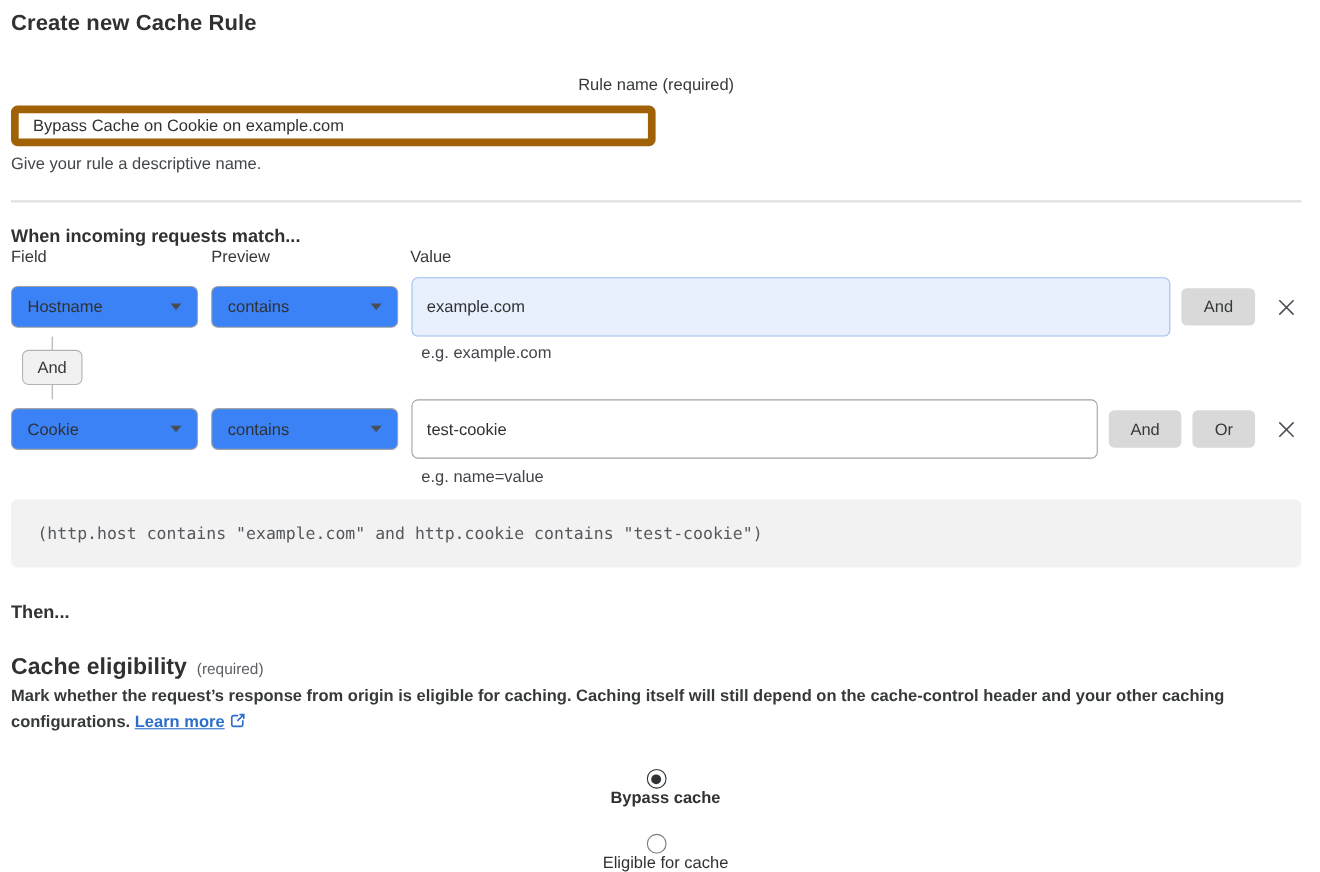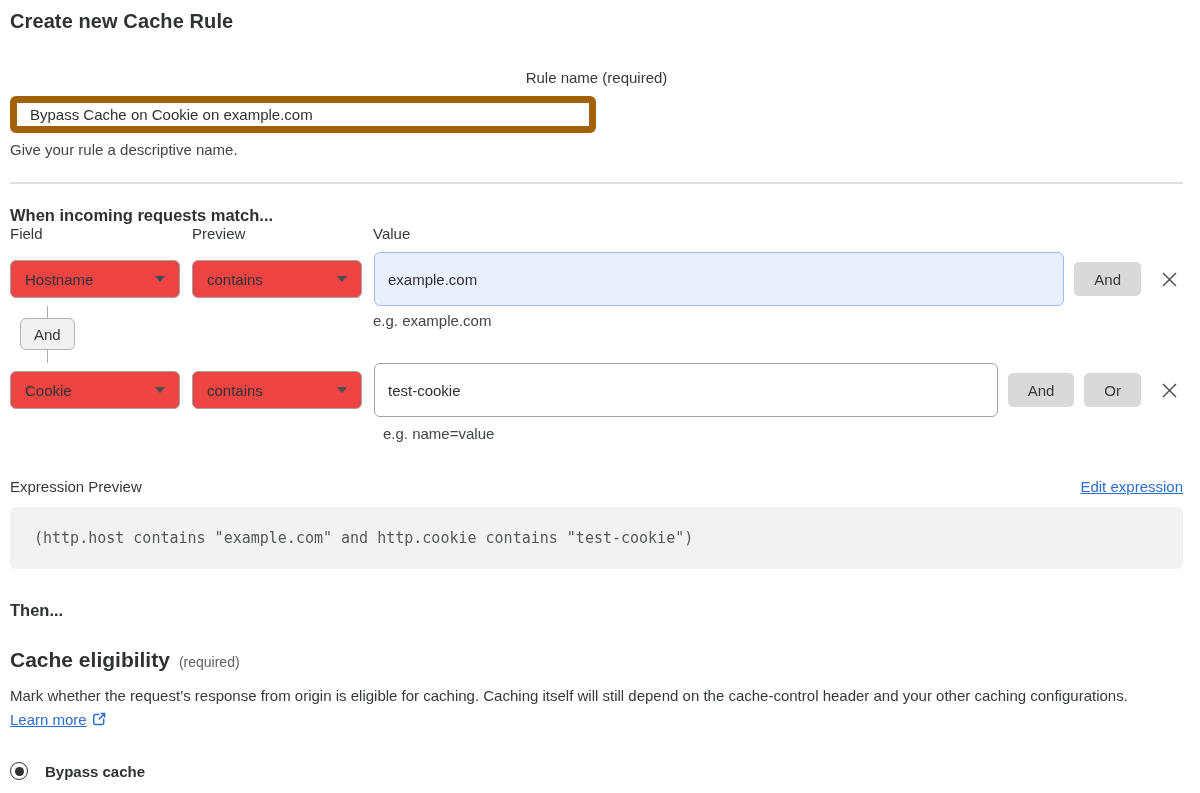--- a/index.html
+++ b/index.html
@@ -54,21 +54,21 @@
   .col-operator { width: 181px; }
   .col-value { flex: 1; }
 
   .cond-row { display: flex; align-items: center; margin-top: 10px; }
 
   .select-box {
     width: 170px;
     height: 38px;
     border: 1px solid #a3a3a3;
     border-radius: 6px;
-    background: #ef4444;
+    background: #3b82f6;
     display: flex;
     align-items: center;
     justify-content: space-between;
     padding: 0 14px;
     font-size: 15px;
     color: #2f3133;
     cursor: pointer;
     margin-right: 12px;
     flex: none;
   }
@@ -135,21 +135,21 @@
     padding: 0 13px;
     background: #f1f1f1;
     border: 1px solid #b3b3b3;
     border-radius: 6px;
     font-family: "Liberation Sans", sans-serif;
     font-size: 15px;
     color: #36393a;
     cursor: pointer;
     z-index: 1;
   }
-  .hint-row1 { position: absolute; left: 363px; top: 6px; font-size: 15px; color: #42454a; }
+  .hint-row1 { position: absolute; left: 373px; top: 6px; font-size: 15px; color: #42454a; }
   .hint-row2 { margin: 8px 0 0 373px; font-size: 15px; color: #42454a; }
 
   
   .expr-header {
     margin-top: 36px;
     display: flex;
     justify-content: space-between;
     align-items: baseline;
   }
   .expr-label { font-size: 15px; color: #36393a; }
@@ -173,30 +173,31 @@
     white-space: pre;
   }
 
   .then-heading { margin-top: 32px; }
 
   .eligibility-line { margin-top: 28px; display: flex; align-items: baseline; }
   .eligibility-heading { font-size: 21px; font-weight: bold; color: #2f3133; }
   .required-note { margin-left: 9px; font-size: 14px; color: #5d6065; }
 
   .description {
-    margin-top: 12px;
+    margin-top: 2px;
     font-size: 15px;
     line-height: 24px;
     color: #36393a;
     max-width: 1160px;
+    font-weight: bold;
   }
   .ext-link-icon { vertical-align: -2px; margin-left: 4px; }
 
   
-  .radio-option { display: flex; align-items: center; margin-top: 0; cursor: pointer; }
+  .radio-option { display: flex; align-items: center; margin-top: 0; cursor: pointer; flex-direction: column; }
   .radio-option + .radio-option { margin-top: 24px; }
   .radio-group { margin-top: 30px; }
   .radio-circle {
     width: 18px; height: 18px;
     border-radius: 50%;
     border: 1.6px solid #7a7d82;
     background: #fff;
     flex: none;
     display: flex; align-items: center; justify-content: center;
   }
@@ -270,24 +271,20 @@
     <button class="gray-btn">Or</button>
     <button class="remove-btn">
       <svg width="19" height="19" viewBox="0 0 19 19">
         <line x1="3" y1="3" x2="16" y2="16" stroke="#4a4d52" stroke-width="1.4"></line>
         <line x1="16" y1="3" x2="3" y2="16" stroke="#4a4d52" stroke-width="1.4"></line>
       </svg>
     </button>
   </div>
   <div class="hint-row2">e.g. name=value</div>
 
-  <div class="expr-header">
-    <div class="expr-label">Expression Preview</div>
-    <a class="link">Edit expression</a>
-  </div>
   <div class="code-block">(http.host contains "example.com" and http.cookie contains "test-cookie")</div>
 
   <h2 class="section-heading then-heading">Then...</h2>
 
   <div class="eligibility-line">
     <span class="eligibility-heading">Cache eligibility</span>
     <span class="required-note">(required)</span>
   </div>
 
   <div class="description"><span>Mark whether the request’s response from origin is eligible for caching. Caching itself will still depend on the cache-control header and your other caching configurations.</span>

